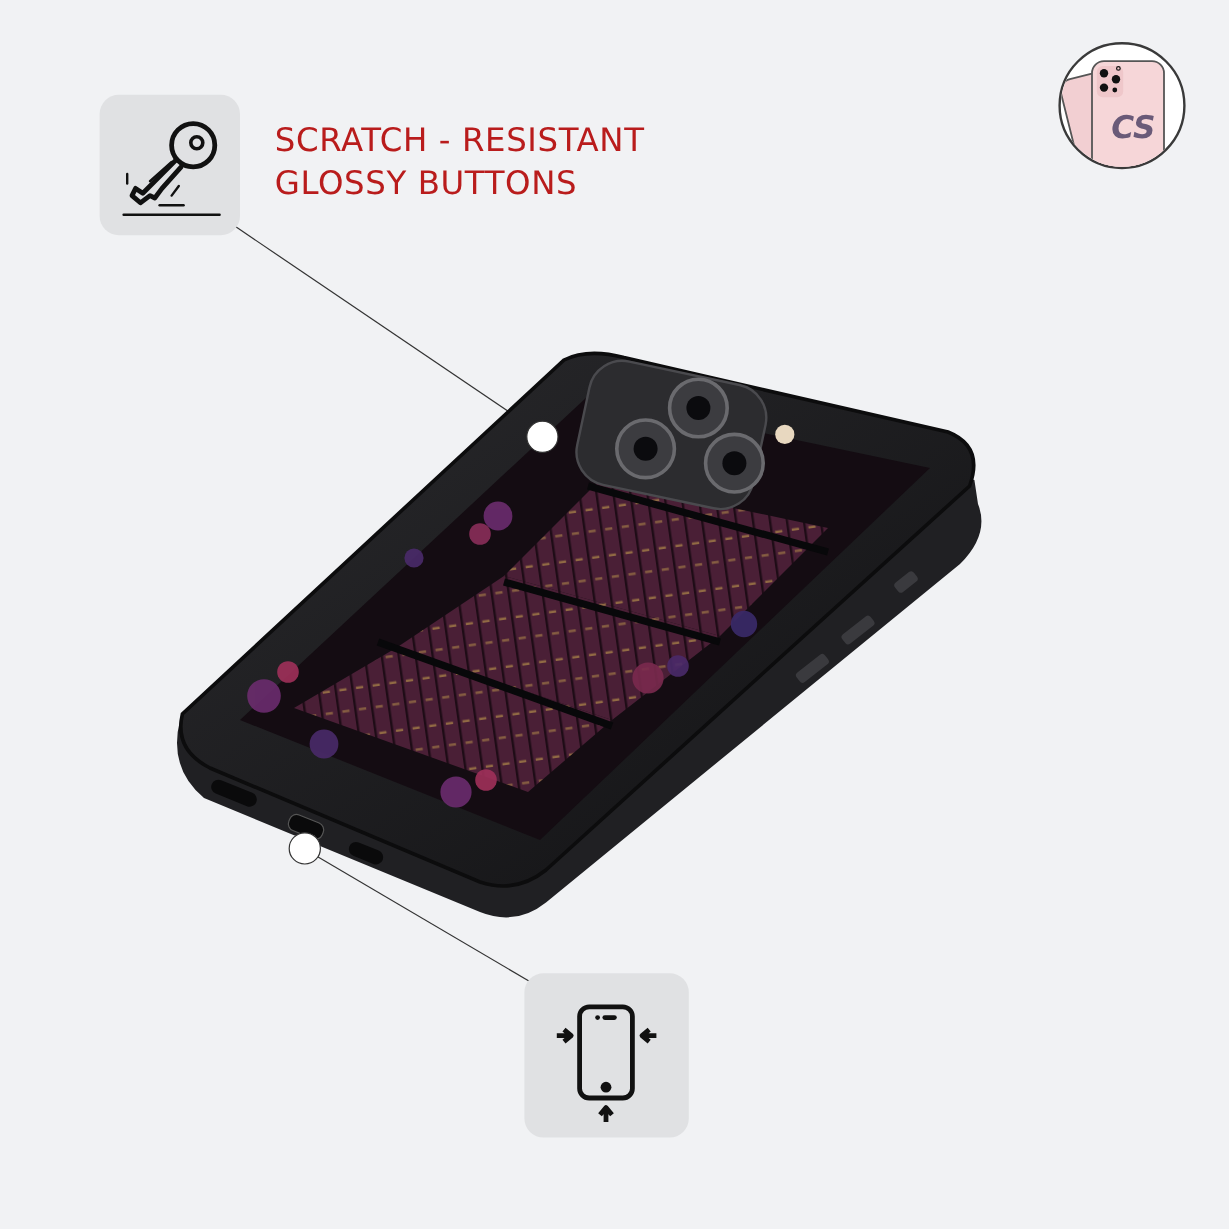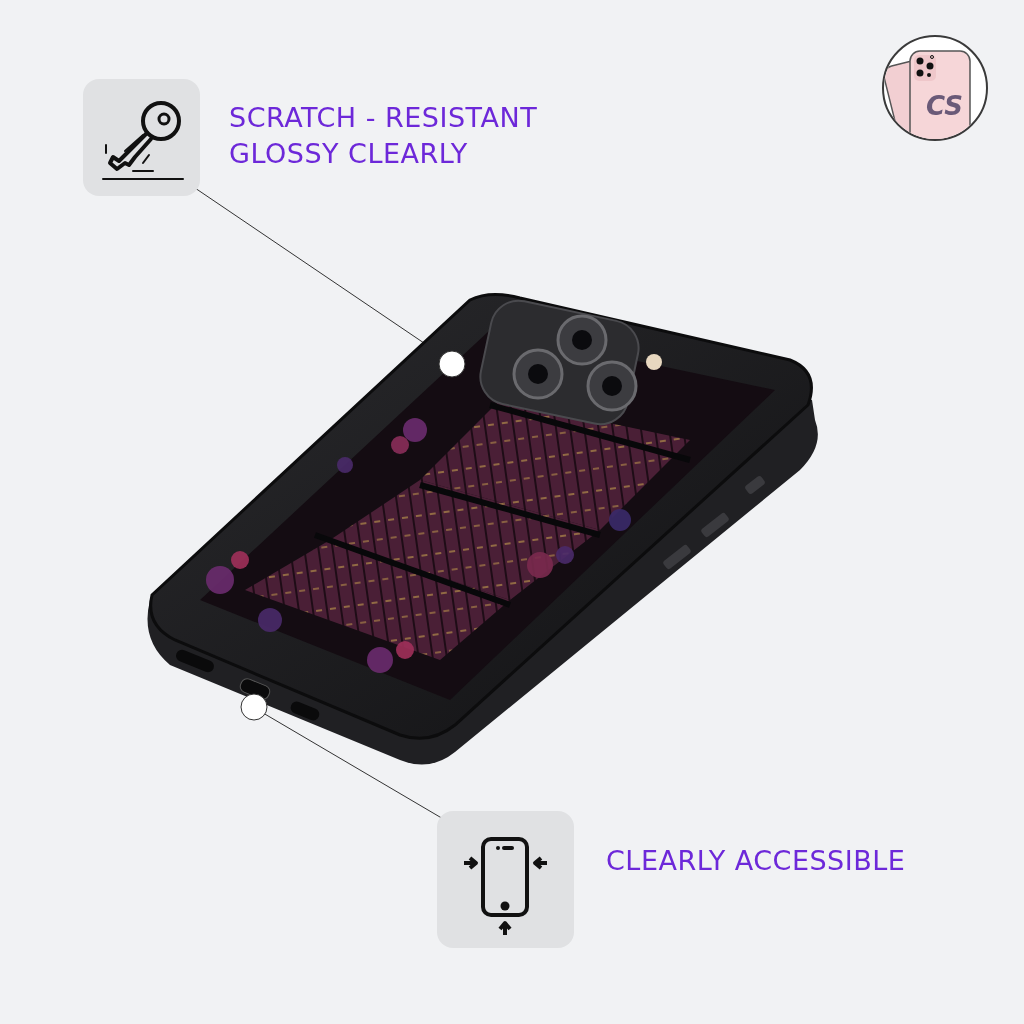--- a/index.html
+++ b/index.html
@@ -1,18 +1,18 @@
 <!DOCTYPE html>
 <html><head>
 <meta charset="utf-8">
 <style>
   html,body{margin:0;padding:0;}
   body{width:1024px;height:1024px;background:#f1f2f4;position:relative;overflow:hidden;font-family:"DejaVu Sans","Liberation Sans",sans-serif;}
   .feature-box{position:absolute;background:#e0e1e3;border-radius:16px;}
-  .feature-text{position:absolute;color:#6d28d9;font-size:27px;line-height:36px;letter-spacing:0.5px;font-weight:500;}
+  .feature-text{position:absolute;color:#b91c1c;font-size:27px;line-height:36px;letter-spacing:0.5px;font-weight:500;}
   .feature-text div{white-space:nowrap;}
   .callout-svg{position:absolute;left:0;top:0;width:1024px;height:1024px;}
   .brand-badge{position:absolute;left:882px;top:35px;width:106px;height:106px;border-radius:50%;border:2px solid #3a3a3a;background:#fff;box-sizing:border-box;overflow:hidden;}
 </style>
 </head>
 <body>
 
 <svg class="callout-svg" viewBox="0 0 1024 1024">
   <line x1="195" y1="188" x2="452" y2="362" stroke="#333" stroke-width="1"></line>
   <line x1="258" y1="710" x2="445" y2="820" stroke="#333" stroke-width="1"></line>
@@ -99,36 +99,35 @@
       <line x1="42" y1="72" x2="60" y2="56" stroke-width="2"></line>
       <line x1="66" y1="76" x2="60" y2="84" stroke-width="2"></line>
       <line x1="50" y1="92" x2="70" y2="92" stroke-width="2"></line>
       <line x1="23" y1="66" x2="23" y2="74" stroke-width="2"></line>
       <line x1="20" y1="100" x2="100" y2="100" stroke-width="2"></line>
     </g>
   </svg>
 </div>
 <div class="feature-text" style="left:229px;top:100px;">
   <div>SCRATCH - RESISTANT</div>
-  <div>GLOSSY CLEARLY</div>
+  <div>GLOSSY BUTTONS</div>
 </div>
 
 <div class="feature-box" style="left:437px;top:811px;width:137px;height:137px;">
   <svg width="137" height="137" viewBox="0 0 137 137">
     <rect x="46" y="28" width="44" height="76" rx="8" fill="none" stroke="#111" stroke-width="4"></rect>
     <circle cx="61" cy="37" r="2" fill="#111"></circle>
     <rect x="65" y="35" width="12" height="4" rx="2" fill="#111"></rect>
     <circle cx="68" cy="95" r="4.5" fill="#111"></circle>
     <path d="M27 52 L38 52 M33 47 L39 52 L33 57" stroke="#111" stroke-width="4" fill="none" stroke-linejoin="round"></path>
     <path d="M110 52 L99 52 M104 47 L98 52 L104 57" stroke="#111" stroke-width="4" fill="none" stroke-linejoin="round"></path>
     <path d="M68 124 L68 113 M63 118 L68 112 L73 118" stroke="#111" stroke-width="4" fill="none" stroke-linejoin="round"></path>
   </svg>
 </div>
 <div class="feature-text" style="left:606px;top:843px;">
-  <div>CLEARLY ACCESSIBLE</div>
 </div>
 
 <div class="brand-badge">
   <svg width="106" height="106" viewBox="0 0 106 106">
     <rect x="8" y="24" width="50" height="90" rx="10" fill="#f2cfd2" stroke="#555" stroke-width="1.5" transform="rotate(-14 33 69)"></rect>
     <rect x="26" y="14" width="60" height="96" rx="10" fill="#f6d6d8" stroke="#555" stroke-width="1.5"></rect>
     <rect x="30" y="18" width="22" height="26" rx="5" fill="#efc7ca"></rect>
     <circle cx="36" cy="24" r="3.5" fill="#111"></circle>
     <circle cx="46" cy="29" r="3.5" fill="#111"></circle>
     <circle cx="36" cy="36" r="3.5" fill="#111"></circle>

